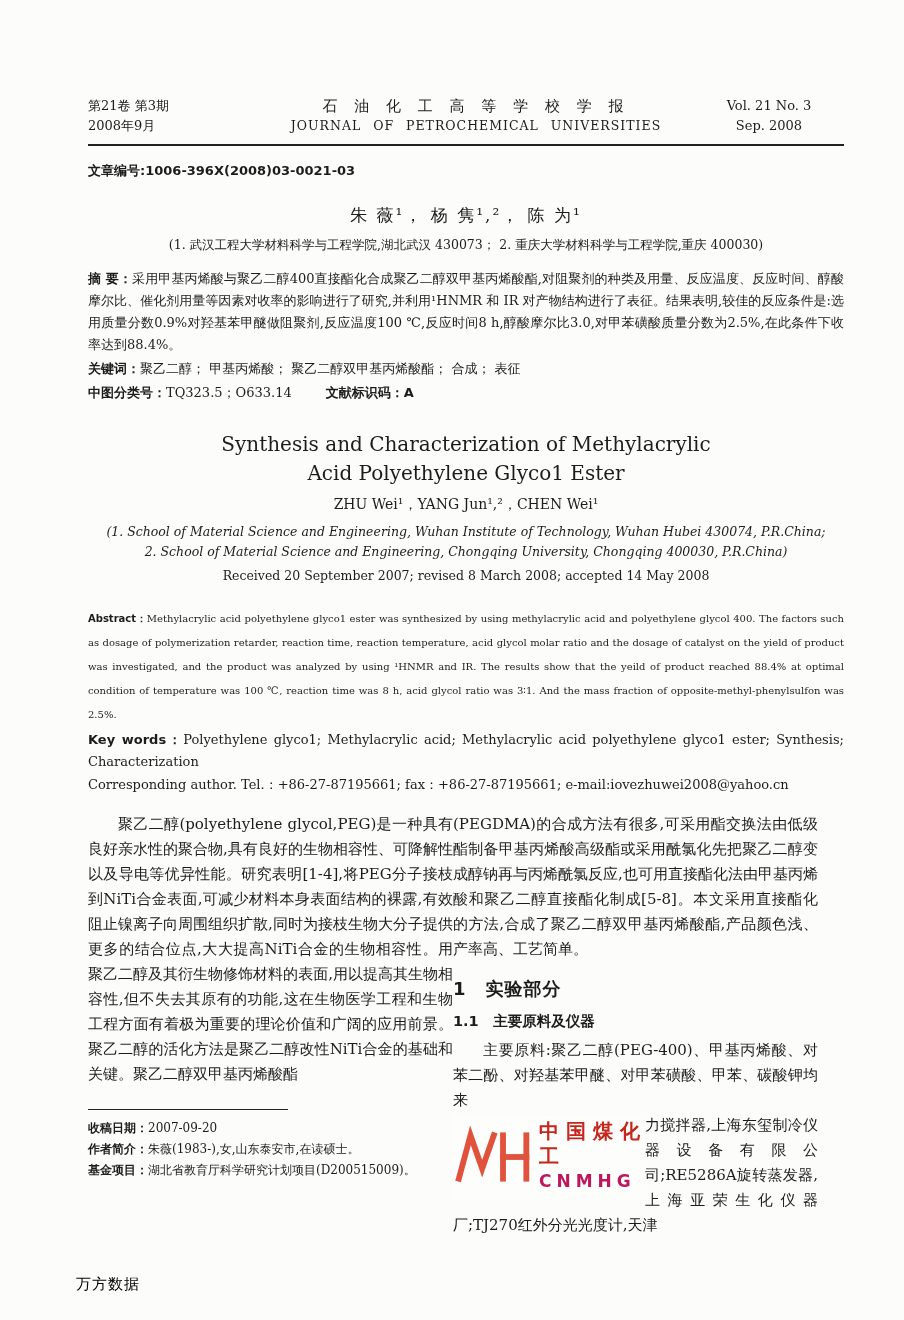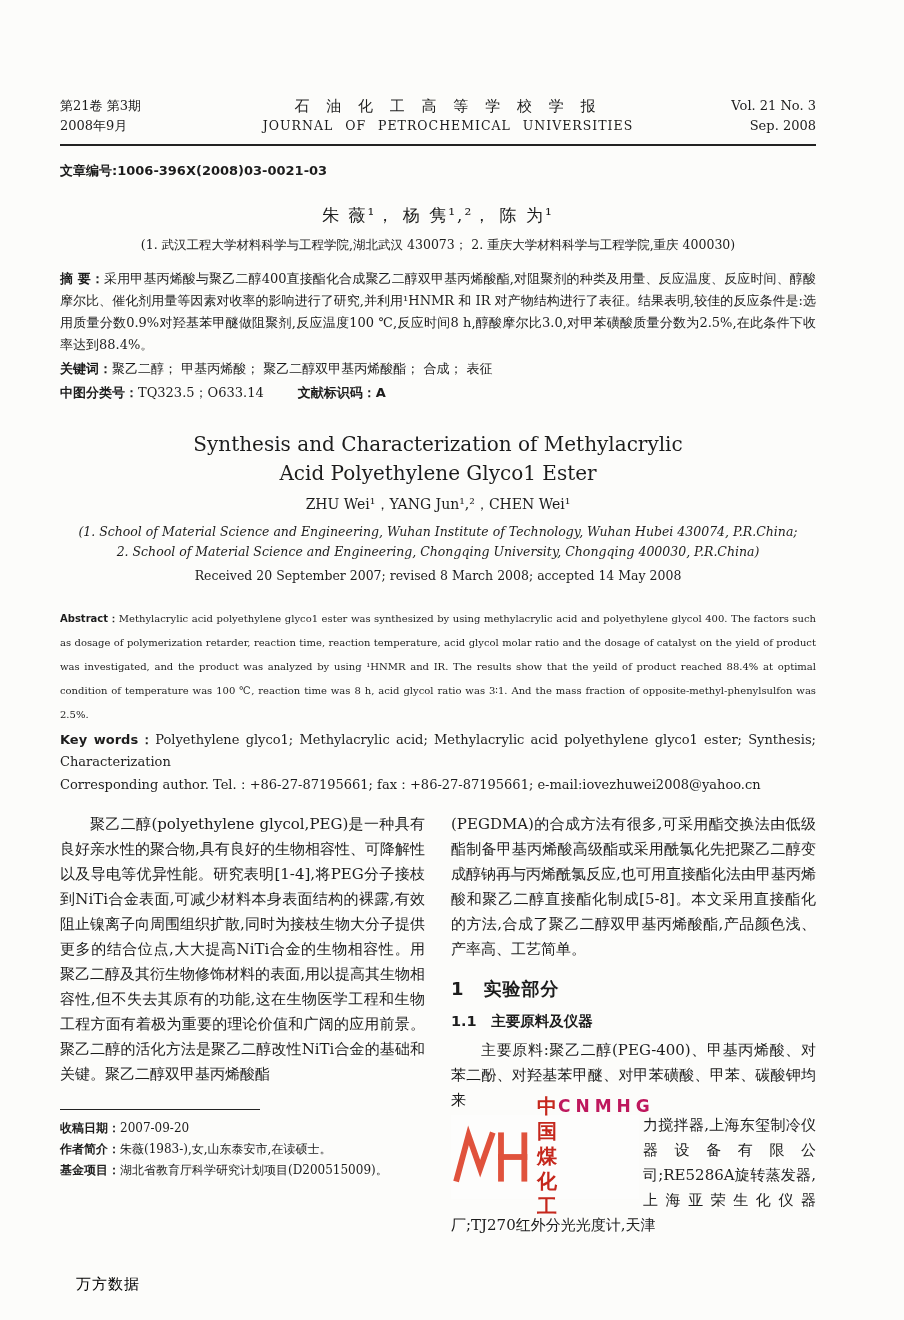--- a/index.html
+++ b/index.html
@@ -1,30 +1,30 @@
 <!DOCTYPE html>
 <html><head>
 <meta charset="utf-8">
 <style>
   html,body { margin:0; padding:0; background:#9a9a9a; }
   .page {
     position:relative; width:904px; height:1320px; margin:0 auto;
     background:#fcfcfa; color:#1c1c1c; overflow:hidden;
     font-family:"DejaVu Serif","Liberation Serif",serif;
   }
-  .content { position:absolute; left:60px; width:756px; top:0; }
+  .content { position:absolute; left:88px; width:756px; top:0; }
 
   
   .jheader { display:flex; justify-content:space-between; align-items:flex-end;
     margin-top:96px; font-size:13px; line-height:20px; }
   .jh-left { text-align:left; width:170px; }
   .jh-center { text-align:center; flex:1; }
   .jh-center .cn { font-size:15px; letter-spacing:6px; }
   .jh-center .en { font-size:12.5px; word-spacing:7px; letter-spacing:1px; }
-  .jh-right { text-align:right; width:150px; }
+  .jh-right { text-align:center; width:150px; }
   .rule { border-top:2px solid #222; margin-top:8px; }
 
   .artnum { margin-top:16px; font-size:13px; font-weight:bold;
     font-family:"DejaVu Sans","Liberation Sans",sans-serif; }
 
   .title-cn { margin:26px 0 0 0; text-align:center; font-size:27px; font-weight:bold;
     letter-spacing:3px; font-family:"DejaVu Sans","Liberation Sans",sans-serif; }
   .authors-cn { margin-top:24px; text-align:center; font-size:17px; letter-spacing:2px; }
   .affil-cn { margin-top:10px; text-align:center; font-size:12.5px; }
 
@@ -37,36 +37,36 @@
   .title-en { margin:26px 0 0 0; text-align:center; font-size:20px; font-weight:normal;
     line-height:29px; }
   .authors-en { margin-top:8px; text-align:center; font-size:14px; }
   .affil-en { margin-top:8px; text-align:center; font-size:12.5px; font-style:italic; line-height:20px; }
   .received { margin-top:6px; text-align:center; font-size:12.5px; }
 
   .abs-en { margin-top:24px; font-size:10px; line-height:24px; text-align:justify; }
   .kw-en { margin-top:2px; font-size:13px; line-height:21.5px; text-align:justify; }
   .corr { margin-top:2px; font-size:13px; line-height:21.5px; }
 
-  .cols { display:flex; margin-top:16px; gap:26px; }
+  .cols { display:flex; margin-top:16px; }
   .col { width:365px; font-size:15px; line-height:25px; text-align:justify; }
   .p-indent { text-indent:2em; }
 
   .sec1 { margin:14px 0 8px 0; font-size:18px; font-weight:bold; letter-spacing:1px;
     font-family:"DejaVu Sans","Liberation Sans",sans-serif; }
   .sec11 { margin:2px 0 4px 0; font-size:14.5px; font-weight:bold;
     font-family:"DejaVu Sans","Liberation Sans",sans-serif; }
 
   .footnotes { margin-top:22px; font-size:12px; line-height:21px; }
   .fn-rule { border-top:1.5px solid #222; width:200px; margin-bottom:8px; }
 
   .watermark { float:left; width:188px; height:84px; background:#fdfdfc;
     display:flex; align-items:center; gap:6px; margin:2px 4px 2px 0; }
   .wm-logo { flex:0 0 auto; }
-  .wm-texts { display:flex; flex-direction:row; }
+  .wm-texts { display:flex; flex-direction:column; }
   .wm-cn { color:#c5271c; font-weight:bold; font-size:20px; letter-spacing:1px;
     font-family:"DejaVu Sans","Liberation Sans",sans-serif; }
   .wm-en { color:#be185d; font-weight:bold; font-size:17px; letter-spacing:5px;
     font-family:"DejaVu Sans","Liberation Sans",sans-serif; }
 
   .footer { position:absolute; left:76px; bottom:26px; font-size:15px; color:#000000;
     letter-spacing:1px; }
 </style>
 </head>
 <body>

